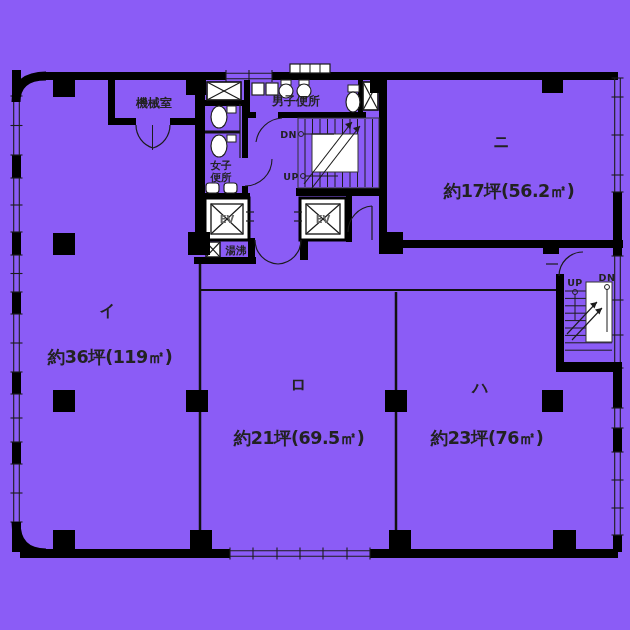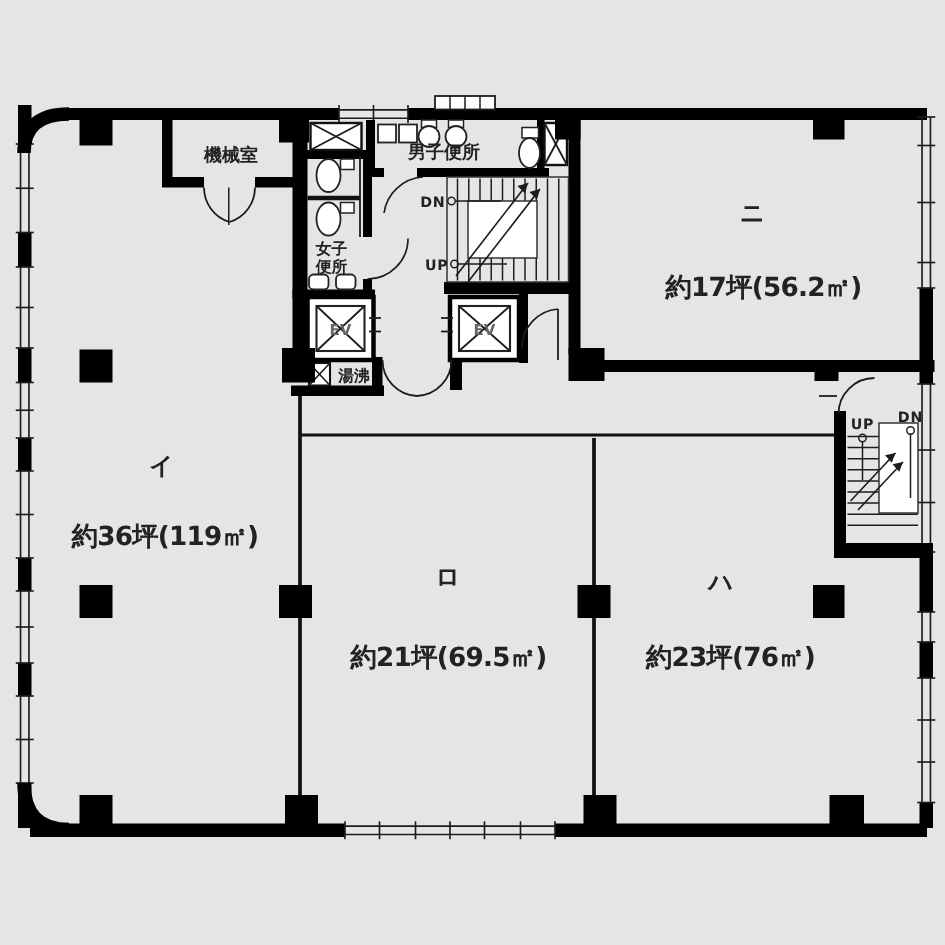--- a/index.html
+++ b/index.html
@@ -1,16 +1,16 @@
 <!DOCTYPE html>
 <html><head>
 <meta charset="utf-8">
 <style>
   html,body{margin:0;padding:0;background:#ffffff;}
-  .page{width:630px;height:630px;background:#e5e5e5;position:relative;overflow:hidden;}
+  .page{width:630px;height:630px;background:#8b5cf6;position:relative;overflow:hidden;}
   svg{display:block;}
   text{font-family:"DejaVu Sans","Liberation Sans",sans-serif;fill:#222;}
   .unit-name{font-size:16px;font-weight:600;letter-spacing:1px;}
   .unit-area{font-size:17.5px;font-weight:700;letter-spacing:-0.5px;}
   .fac{font-size:12px;font-weight:600;}
   .fac-sm{font-size:10.5px;font-weight:600;}
   .dir{font-size:9.5px;font-weight:600;letter-spacing:0.5px;}
   .ev{font-size:10px;font-weight:600;fill:#666;}
   .wall{fill:#000;}
   .thin{stroke:#1c1c1c;fill:none;}

